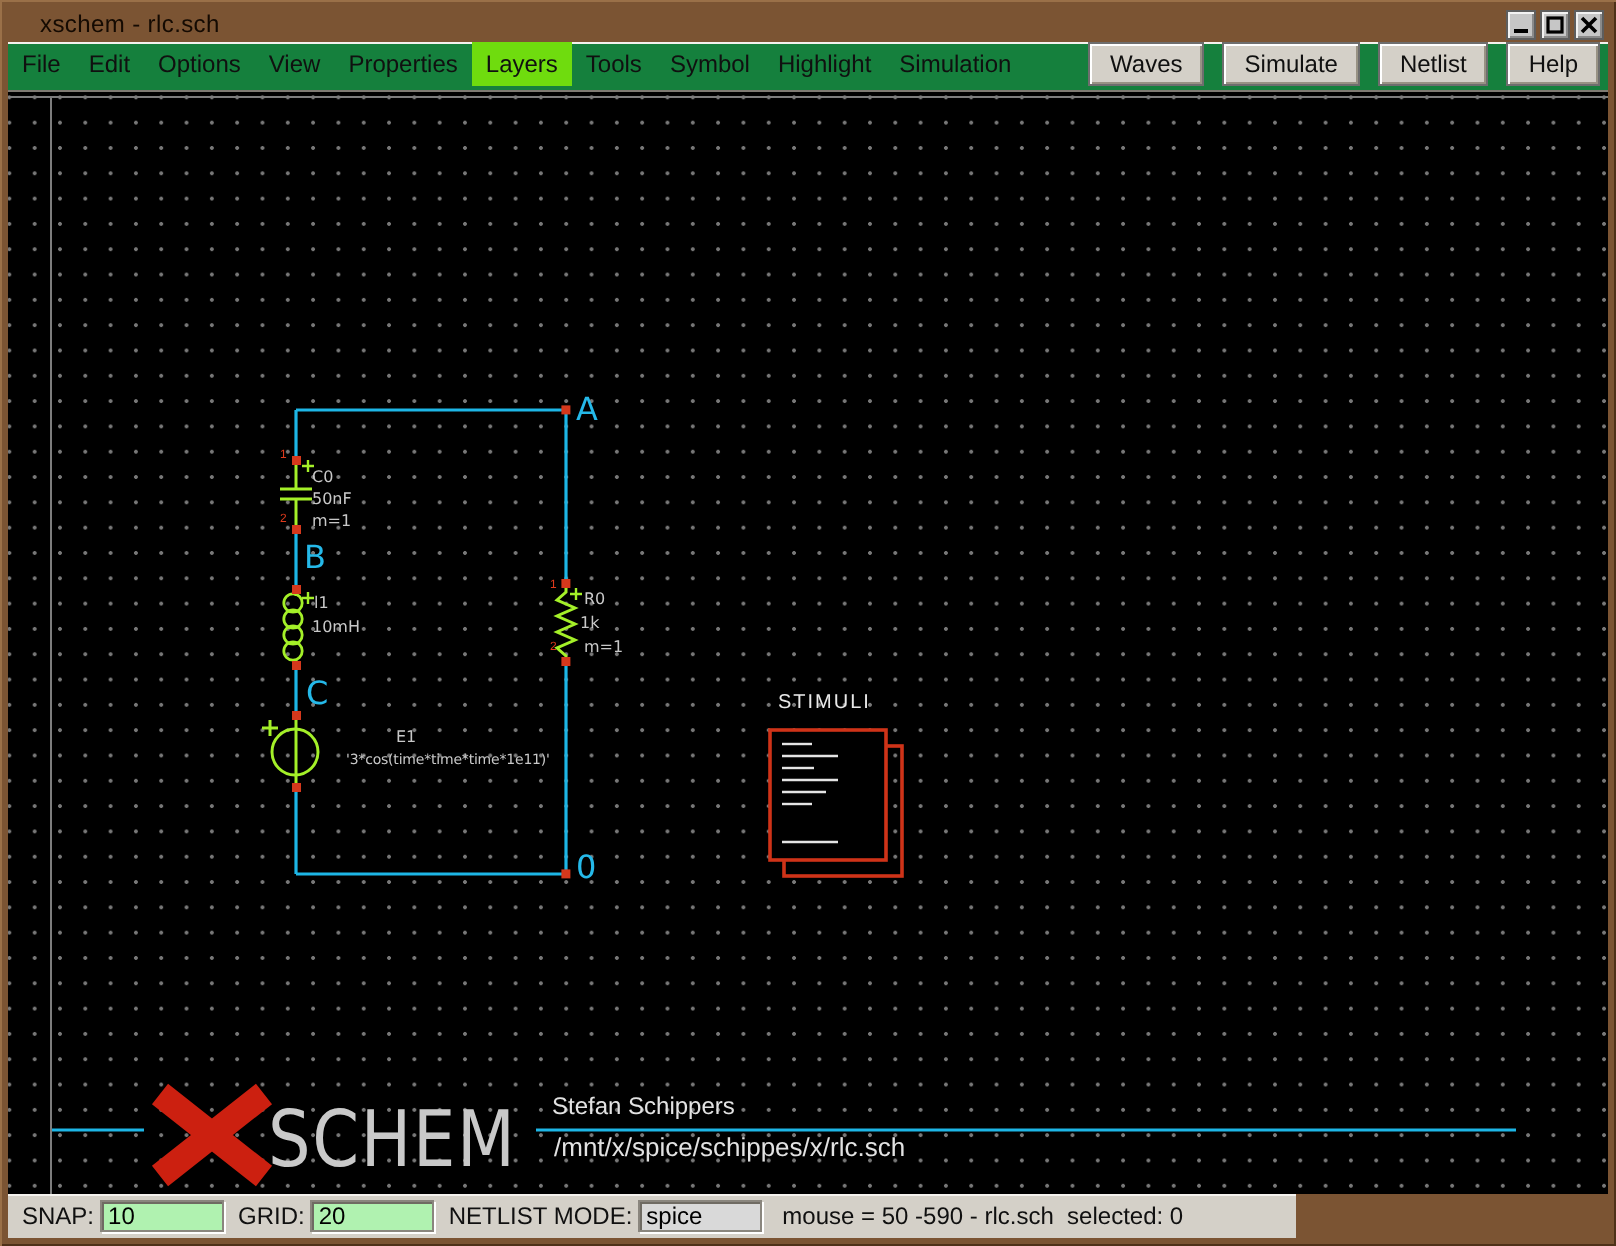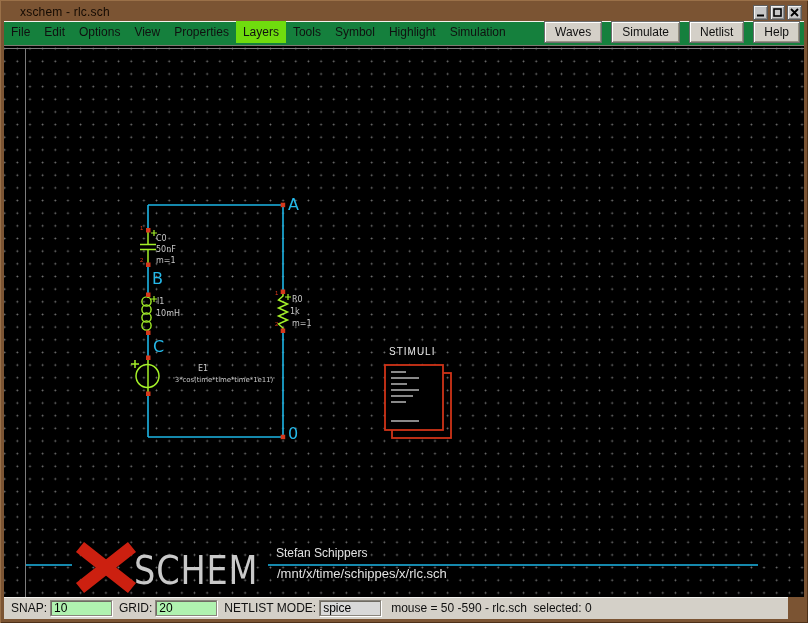--- a/index.html
+++ b/index.html
@@ -68,21 +68,21 @@
   .logo-text {
     position:absolute; left:130px; top:505px; font-size:39px; color:#c9c9c9;
     font-family:"DejaVu Sans", sans-serif; letter-spacing:1px;
     transform:scaleX(0.86); transform-origin:left top; line-height:1;
   }
   .logo-author { position:absolute; left:272px; top:500px; font-size:12px; color:#e2e2e2; }
   .logo-path   { position:absolute; left:273px; top:520px; font-size:13px; color:#e2e2e2; }
 
   
   .statusbar {
-    position:absolute; left:4px; top:597px; width:784px; height:22px;
+    position:absolute; left:4px; top:597px; width:644px; height:22px;
     background:#d4d0c8; display:flex; align-items:center;
     box-shadow: inset 0 1px 0 #f4f2ee;
     font-size:12px; color:#101010;
   }
   .statusbar label { margin-left:7px; white-space:pre; }
   .entry {
     height:16px; font-size:12px; padding:0 3px; margin-left:3px;
     border:1px solid #8a867e; font-family:"Liberation Sans", sans-serif;
     box-shadow: inset 1px 1px 0 #6f6b63, 1px 1px 0 #ffffff;
   }
@@ -240,21 +240,21 @@
     <span class="slabel" style="left:288px; top:249px;">R0</span>
     <span class="slabel" style="left:286px; top:261px;">1k</span>
     <span class="slabel" style="left:288px; top:273px;">m=1</span>
     <span class="pinnum" style="left:271px; top:244px;">1</span>
     <span class="pinnum" style="left:271px; top:275px;">2</span>
 
     <span class="stimuli-label">STIMULI</span>
 
     <span class="logo-text">SCHEM</span>
     <span class="logo-author">Stefan Schippers</span>
-    <span class="logo-path">/mnt/x/time/schippes/x/rlc.sch</span>
+    <span class="logo-path">/mnt/x/spice/schippes/x/rlc.sch</span>
   </div>
 
   <div class="statusbar">
     <label>SNAP:</label>
     <input class="entry green" value="10" style="">
     <label>GRID:</label>
     <input class="entry green" value="20" style="">
     <label>NETLIST MODE:</label>
     <input class="entry plain" value="spice" style="">
     <span class="mouse-info">mouse = 50 -590 - rlc.sch  selected: 0</span>

